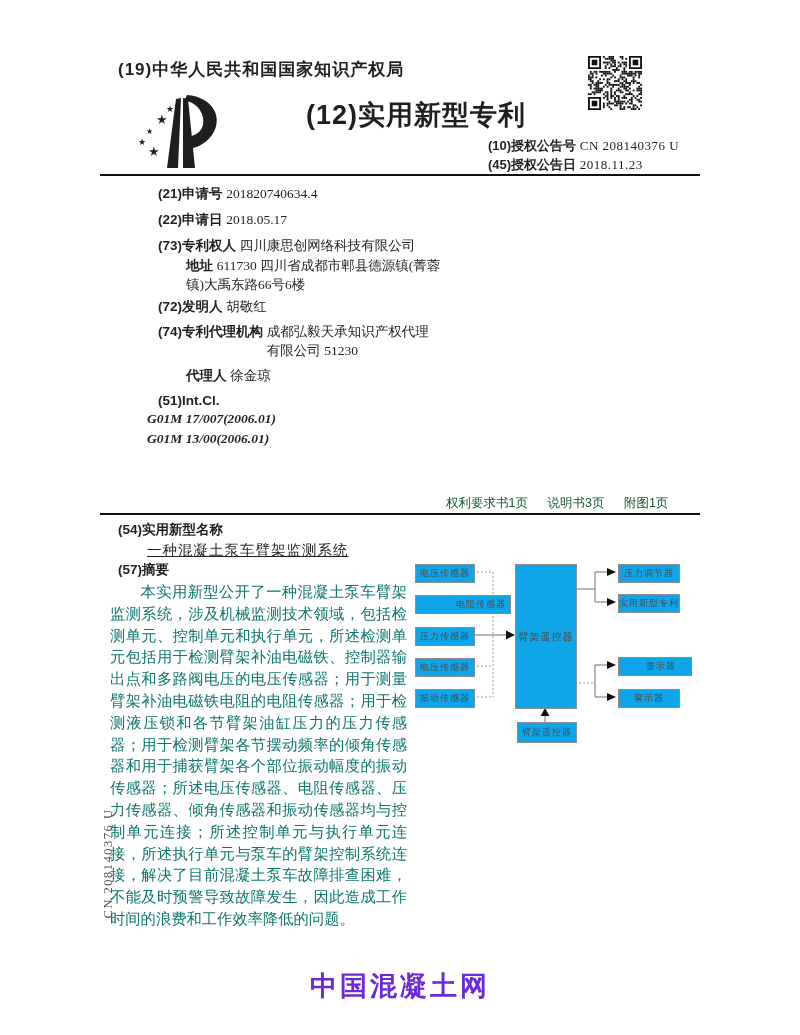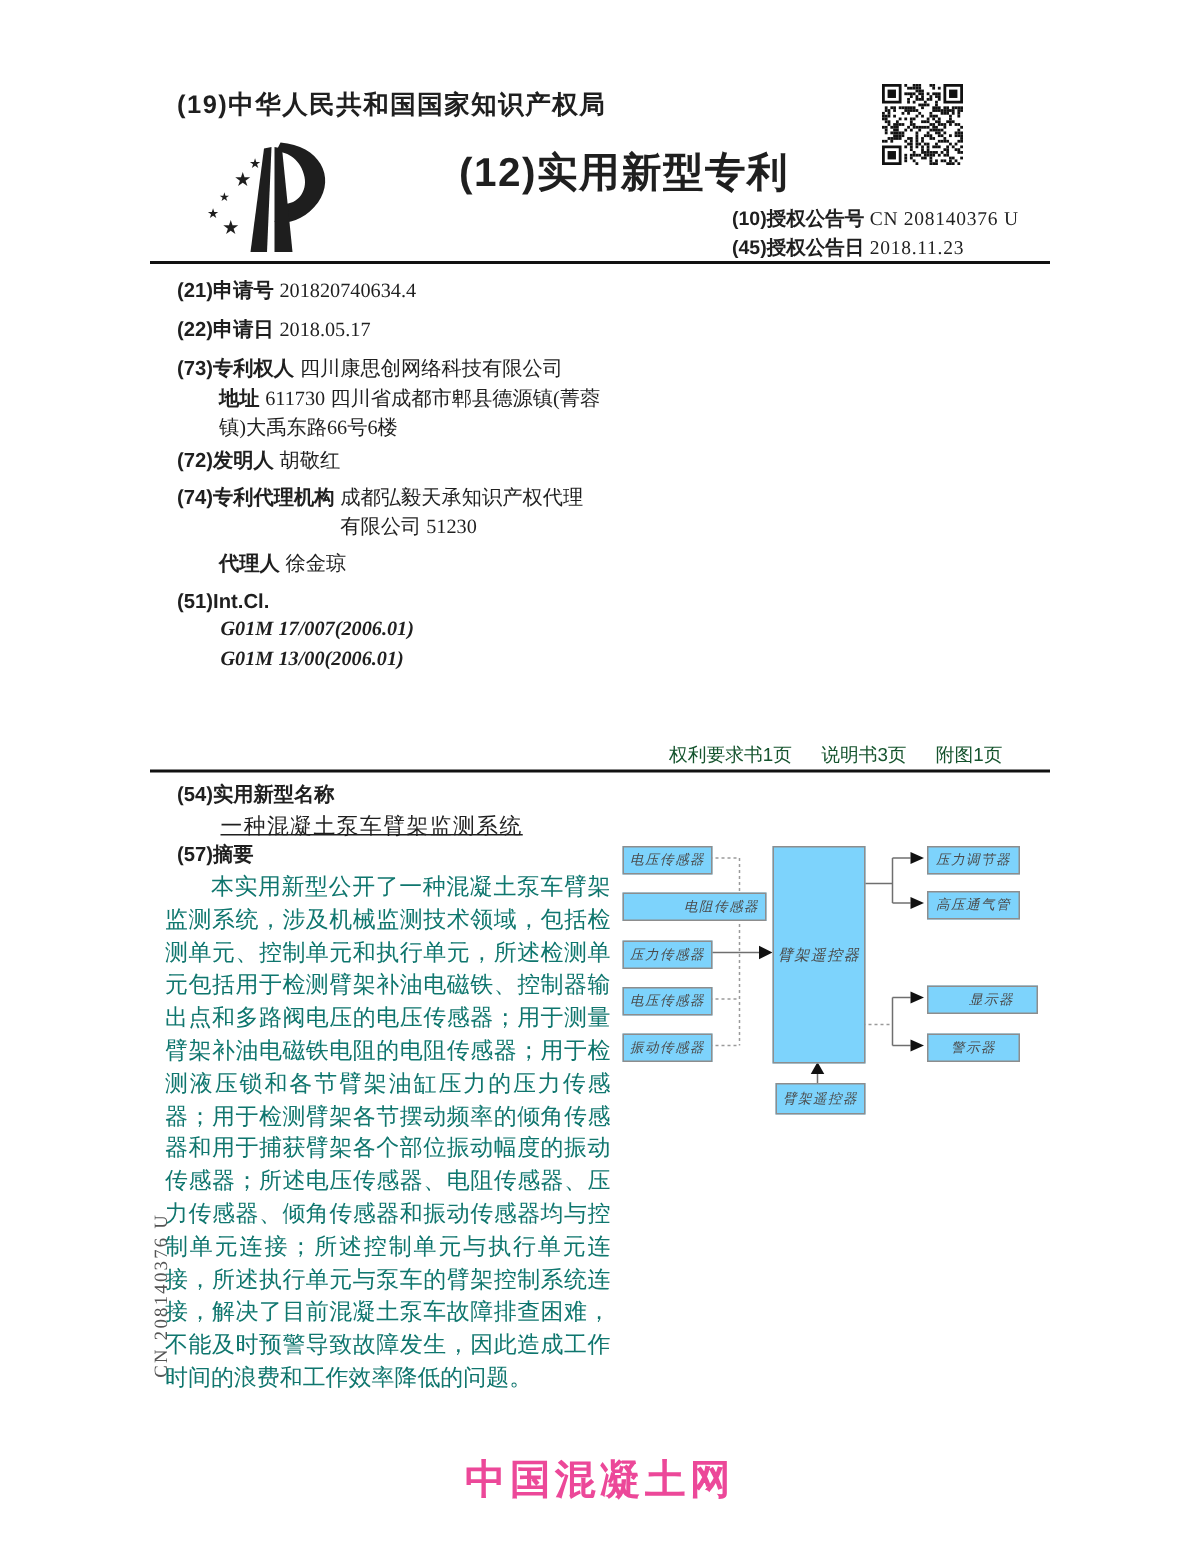--- a/index.html
+++ b/index.html
@@ -8,34 +8,34 @@
   .abs{position:absolute;}
   .office{left:118px;top:58px;font-size:17px;font-weight:600;letter-spacing:1px;}
   .doc-type{left:306px;top:97px;font-size:27px;font-weight:700;letter-spacing:1px;}
   .logo{left:136px;top:88px;width:98px;height:88px;}
   .qr{left:588px;top:56px;width:54px;height:54px;}
   .pubrow{font-size:13px;white-space:nowrap;}
   .pubrow .lbl{font-weight:700;}
   .pubrow .val{font-family:"Liberation Serif",serif;letter-spacing:.5px;}
   .rule1{left:100px;top:174px;width:600px;height:2px;background:#111;}
   .rule2{left:100px;top:513px;width:600px;height:2px;background:#111;}
-  .brow{font-size:13.5px;line-height:19px;}
+  .brow{font-size:13.5px;line-height:19px;margin-left:40px;}
   .brow .lbl{font-weight:700;}
   .brow .val{font-family:"Liberation Serif",serif;}
   .itc{font-style:italic;font-weight:700;font-size:13.5px;font-family:"Liberation Serif",serif;}
   .pages{left:446px;top:495px;font-size:12.5px;color:#14532d;}
   .pages span{margin-right:16px;}
   .sec-lbl{font-size:13.5px;font-weight:700;}
   .invention-title{font-size:14.5px;letter-spacing:1px;}
   .abstract{left:110px;top:581px;width:297px;font-size:15.3px;line-height:21.8px;
             text-align:justify;text-indent:2em;color:#0f766e;}
   .diagram{left:405px;top:552px;width:300px;height:200px;}
-  .dbox{position:absolute;border:1px solid #8d8d8d;background:#7dd3fc;color:#4a4a4a;
+  .dbox{position:absolute;border:1px solid #8d8d8d;background:#0ea5e9;color:#4a4a4a;
         font-size:9px;display:flex;align-items:center;justify-content:center;
-        white-space:nowrap;letter-spacing:1px;font-style:italic;}
+        white-space:nowrap;letter-spacing:1px;}
   .side-code{left:52px;top:856px;width:112px;height:15px;transform:rotate(-90deg);
              color:#555;font-size:12.5px;letter-spacing:1.5px;
              font-family:"Liberation Serif",serif;text-align:center;}
   .watermark{left:0;right:0;top:968px;text-align:center;font-size:27px;
              letter-spacing:3px;font-weight:600;}
 </style>
 </head>
 <body>
 
 <div class="page">
@@ -457,23 +457,23 @@
         <polygon points="135.5,164 144.5,164 140,156"></polygon>
       </g>
     </svg>
     <div class="dbox" style="left:10px;top:12px;width:58px;height:17px;">电压传感器</div>
     <div class="dbox" style="left:10px;top:43px;width:58px;height:17px;padding-left:36px;">电阻传感器</div>
     <div class="dbox" style="left:10px;top:75px;width:58px;height:17px;">压力传感器</div>
     <div class="dbox" style="left:10px;top:106px;width:58px;height:17px;">电压传感器</div>
     <div class="dbox" style="left:10px;top:137px;width:58px;height:17px;">振动传感器</div>
     <div class="dbox" style="left:110px;top:12px;width:60px;height:143px;font-size:10px;">臂架遥控器</div>
     <div class="dbox" style="left:213px;top:12px;width:60px;height:17px;">压力调节器</div>
-    <div class="dbox" style="left:213px;top:42px;width:60px;height:17px;">高压通气管</div>
+    <div class="dbox" style="left:213px;top:42px;width:60px;height:17px;">实用新型专利</div>
     <div class="dbox" style="left:213px;top:105px;width:60px;height:17px;padding-left:12px;">显示器</div>
     <div class="dbox" style="left:213px;top:137px;width:60px;height:17px;">警示器</div>
     <div class="dbox" style="left:112px;top:170px;width:58px;height:19px;">臂架遥控器</div>
   </div>
 
   <div class="abs side-code">CN 208140376 U</div>
 
-  <div class="abs watermark" style="color: #ec4899;">中国混凝土网</div>
+  <div class="abs watermark" style="color: #6d28d9;">中国混凝土网</div>
 
 </div>
 
 </body></html>

